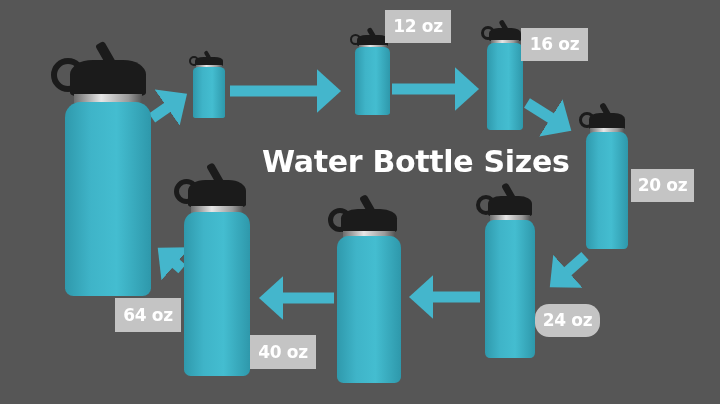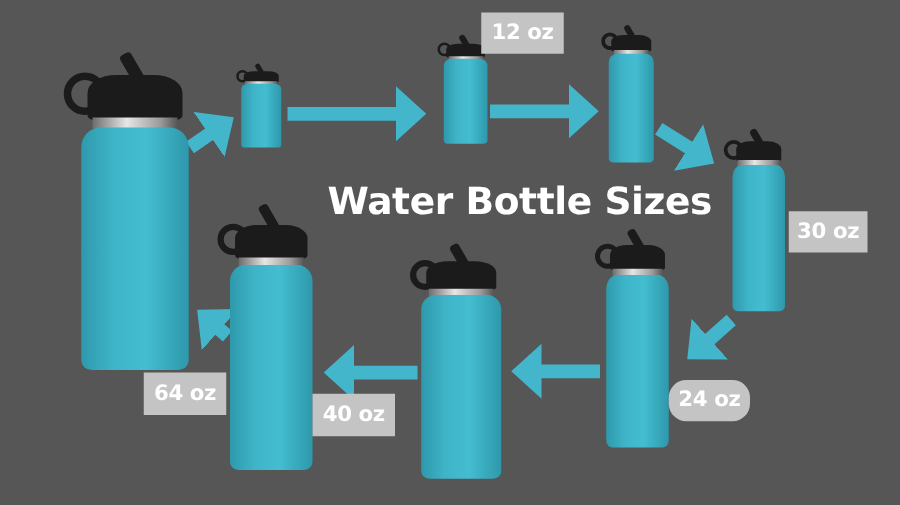--- a/index.html
+++ b/index.html
@@ -134,18 +134,19 @@
     <div class="spout" style="left:34px;top:0px;width:8px;height:24px;transform:rotate(-30deg);"></div>
     <div class="loop" style="left:-10px;top:16px;width:15px;height:15px;border-width:5px;"></div>
     <div class="cap" style="top:17px;height:27px;"></div>
     <div class="ring" style="top:43px;height:7px;"></div>
     <div class="body" style="top:49px;"></div>
   </div>
 
   <div class="title">Water Bottle Sizes</div>
 
   <div class="label" style="left:385px;top:10px;width:66px;height:33px;">12 oz</div>
-  <div class="label" style="left:631px;top:169px;width:63px;height:33px;">30 oz</div>
+  <div class="label" style="left:521px;top:28px;width:67px;height:33px;">16 oz</div>
+  <div class="label" style="left:631px;top:169px;width:63px;height:33px;">20 oz</div>
   <div class="label" style="left:535px;top:304px;width:65px;height:33px;border-radius:14px;">24 oz</div>
-  <div class="label" style="left:250px;top:315px;width:66px;height:34px;">40 oz</div>
+  <div class="label" style="left:250px;top:335px;width:66px;height:34px;">40 oz</div>
   <div class="label" style="left:75px;top:298px;width:66px;height:34px;margin-left:40px;">64 oz</div>
 
 </div>
 
 </body></html>

